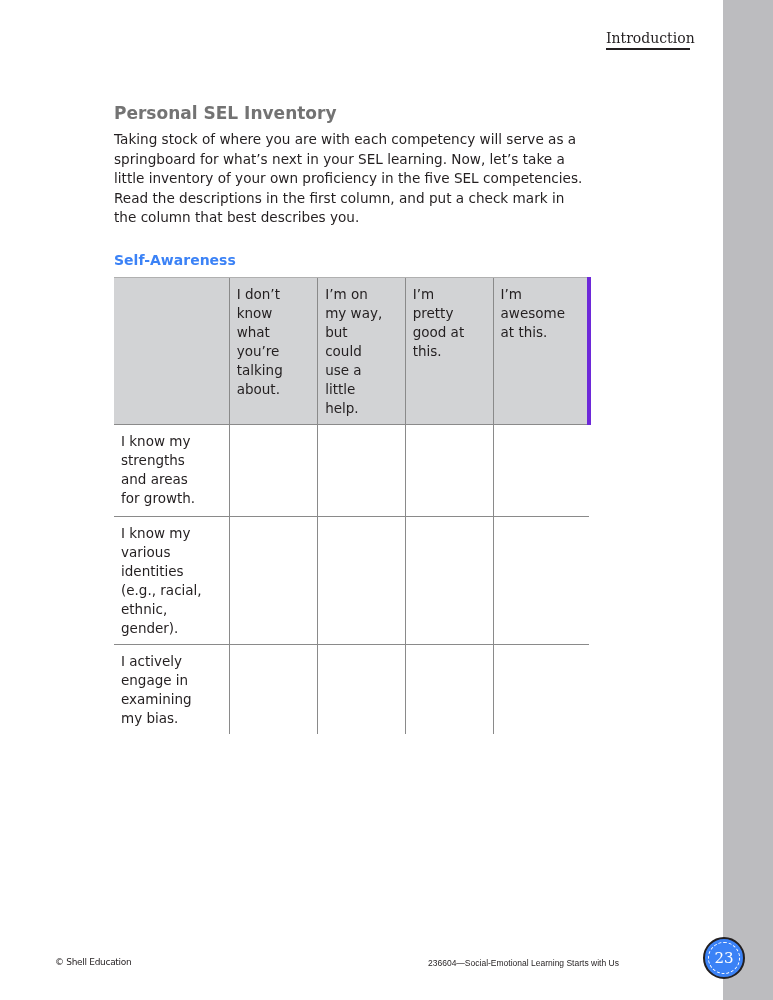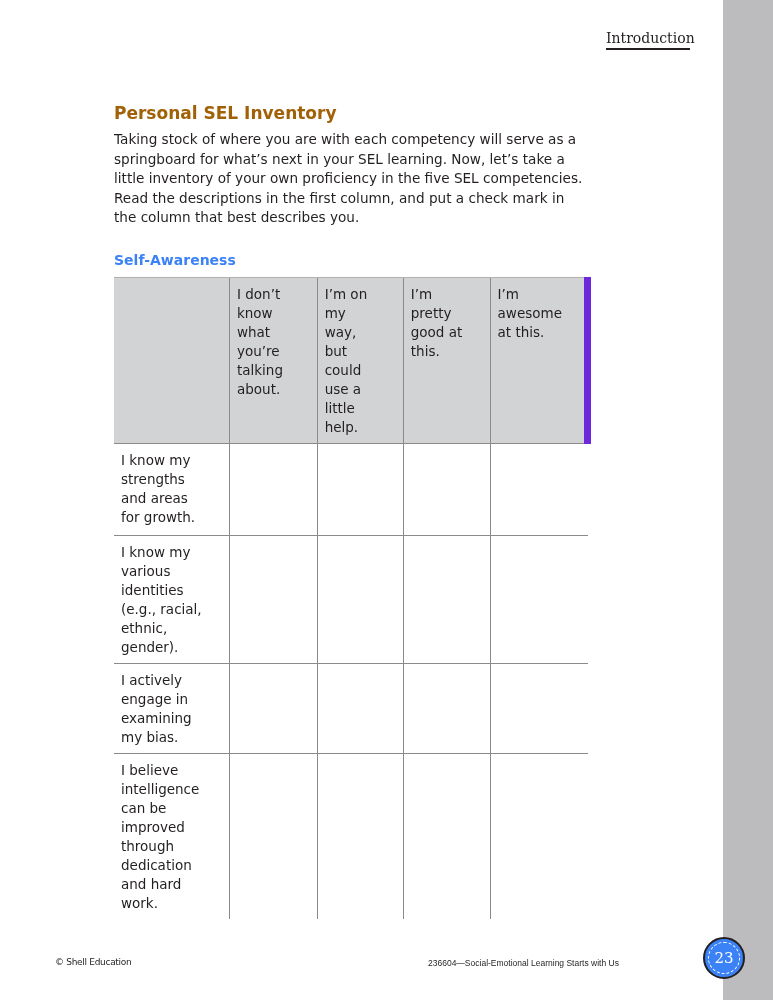--- a/index.html
+++ b/index.html
@@ -14,21 +14,21 @@
   }
   .section-tag {
     position: absolute; left: 606px; top: 30px; width: 84px;
     font-family: "DejaVu Serif", serif; font-size: 14px; color: #231f20;
     border-bottom: 2px solid #231f20; padding-bottom: 2px; text-align: center;
     letter-spacing: 0;
   }
   .title {
     position: absolute; left: 114px; top: 103px;
     font-family: "DejaVu Sans", sans-serif; font-weight: bold; font-size: 17px;
-    color: #a16207; margin: 0;
+    color: #737373; margin: 0;
   }
   .intro {
     position: absolute; left: 114px; top: 130px; width: 470px;
     font-size: 13.6px; line-height: 19.5px; margin: 0; color: #231f20;
   }
   .subhead {
     position: absolute; left: 114px; top: 252px;
     font-weight: bold; font-size: 14px; margin: 0; color: #3b82f6;
   }
   table.inv {
@@ -37,21 +37,21 @@
     font-size: 13.5px; line-height: 19px; color: #231f20;
   }
   table.inv th, table.inv td {
     vertical-align: top; text-align: left; font-weight: normal;
     padding: 7px 22px 6px 7px;
     border-left: 1px solid #8a8a8a;
     border-bottom: 1px solid #8a8a8a;
   }
   table.inv th:first-child, table.inv td:first-child { border-left: none; }
   table.inv thead th { background: #d2d3d5; border-top: 1px solid #b0b0b0; height: 96px; }
-  table.inv thead th:last-child { border-right: 7px solid #6d28d9; }
+  table.inv thead th:last-child { border-right: 4px solid #6d28d9; }
   table.inv tbody tr:last-child td { border-bottom: none; }
   col.c0 { width: 117px; } col.c1 { width: 90px; } col.c2 { width: 90px; } col.c3 { width: 90px; } col.c4 { width: 90px; }
   .r1 td { height: 78px; } .r2 td { height: 104px; } .r3 td { height: 75px; } .r4 td { height: 120px; } .r5 td { height: 38px; }
   .footer-left {
     position: absolute; left: 55px; top: 957px;
     font-size: 9px; color: #231f20; letter-spacing: -0.3px;
   }
   .footer-center {
     position: absolute; left: 428px; top: 958px;
     font-family: "Liberation Sans", sans-serif; font-size: 8.5px; color: #231f20;
@@ -113,27 +113,20 @@
       <td></td>
       <td></td>
     </tr>
     <tr class="r3">
       <td>I actively engage in examining my bias.</td>
       <td></td>
       <td></td>
       <td></td>
       <td></td>
     </tr>
-    <tr class="r4">
-      <td>I believe intelligence can be improved through dedication and hard work.</td>
-      <td></td>
-      <td></td>
-      <td></td>
-      <td></td>
-    </tr>
   </tbody>
 </table>
 
 <div class="footer-left">© Shell Education</div>
 <div class="footer-center">236604—Social-Emotional Learning Starts with Us</div>
 <div class="page-badge">
   <span class="page-num">23</span>
 </div>
 
 </body></html>

